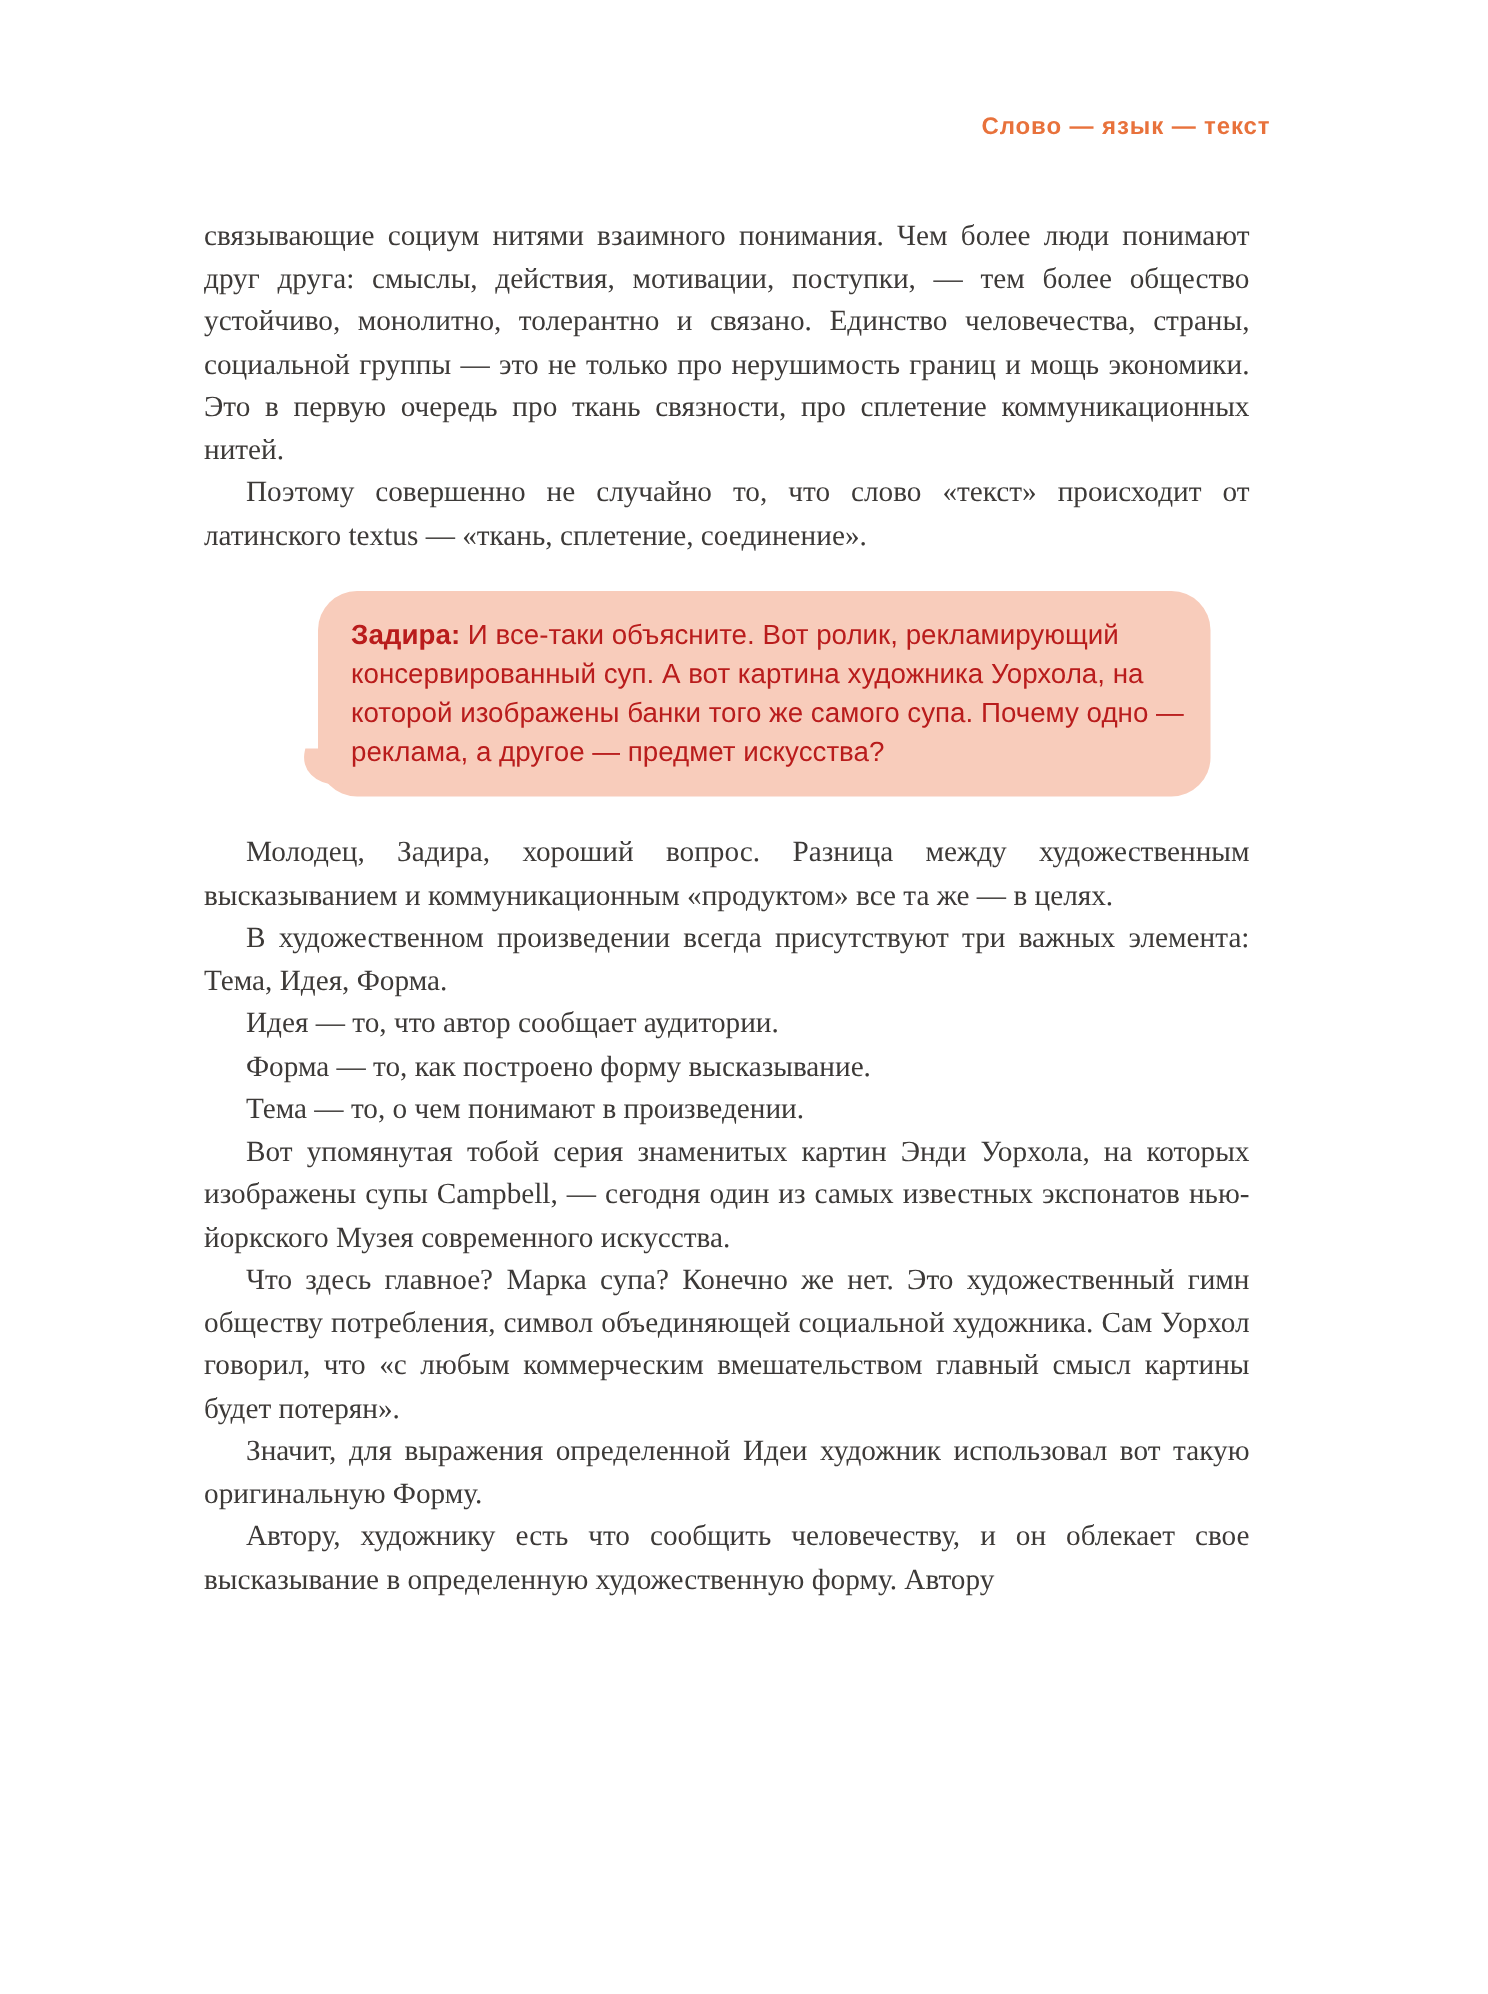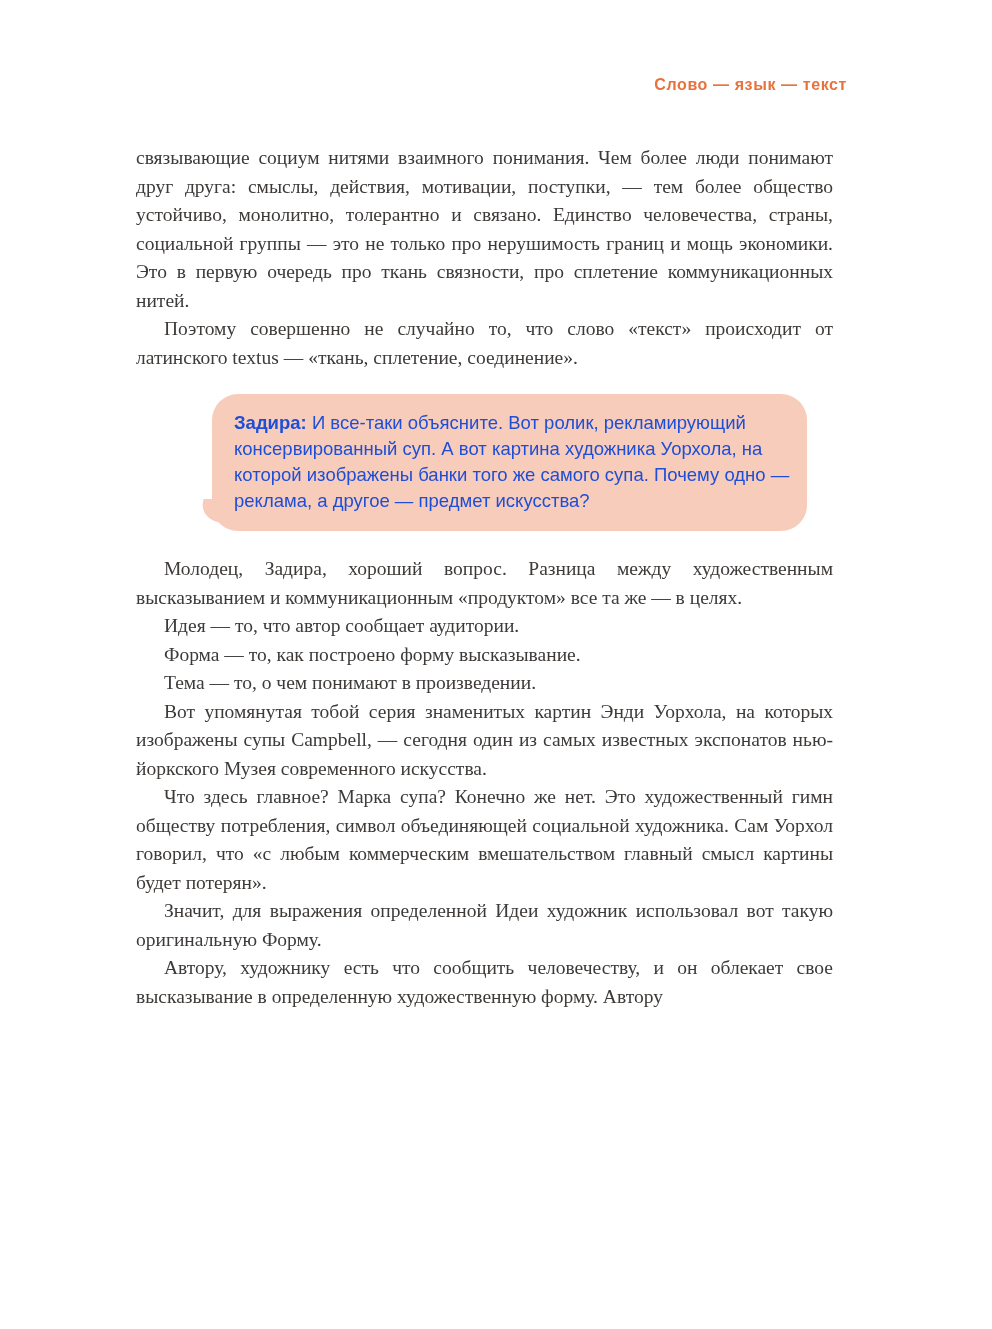--- a/index.html
+++ b/index.html
@@ -46,21 +46,21 @@
   }
   .bubble {
     position: relative;
     margin: 22px 26px 24px 76px;
     background: #f8ccbb;
     border-radius: 26px;
     padding: 16px 9px 17px 22px;
     font-family: "Liberation Sans", sans-serif;
     font-size: 18.5px;
     line-height: 26px;
-    color: #1d4ed8;
+    color: #b91c1c;
     text-align: left;
     text-indent: 0;
   }
   .bubble::before {
     content: "";
     position: absolute;
     left: -11px;
     bottom: 8px;
     width: 30px;
     height: 24px;
@@ -95,20 +95,21 @@
     <p class="para no-indent">связывающие социум нитями взаимного понимания. Чем более люди понимают друг друга: смыслы, действия, мотивации, поступки, — тем более общество устойчиво, монолитно, толерантно и связано. Единство человечества, страны, социальной группы — это не только про нерушимость границ и мощь экономики. Это в первую очередь про ткань связности, про сплетение коммуникационных нитей.</p>
 
     <p class="para">Поэтому совершенно не случайно то, что слово «текст» происходит от латинского textus — «ткань, сплетение, соединение».</p>
 
     <div class="bubble">
       <span class="speaker">Задира:</span>
       <span>И все-таки объясните. Вот ролик, рекламирующий консервированный суп. А вот картина художника Уорхола, на которой изображены банки того же самого супа. Почему одно — реклама, а другое — предмет искусства?</span>
     </div>
 
     <p class="para">Молодец, Задира, хороший вопрос. Разница между художественным высказыванием и коммуникационным «продуктом» все та же — в целях.</p>
+    <p class="para">В художественном произведении всегда присутствуют три важных элемента: Тема, Идея, Форма.</p>
     <p class="para">Идея — то, что автор сообщает аудитории.</p>
     <p class="para">Форма — то, как построено форму высказывание.</p>
     <p class="para">Тема — то, о чем понимают в произведении.</p>
     <p class="para">Вот упомянутая тобой серия знаменитых картин Энди Уорхола, на которых изображены супы Campbell, — сегодня один из самых известных экспонатов нью-йоркского Музея современного искусства.</p>
     <p class="para">Что здесь главное? Марка супа? Конечно же нет. Это художественный гимн обществу потребления, символ объединяющей социальной художника. Сам Уорхол говорил, что «с любым коммерческим вмешательством главный смысл картины будет потерян».</p>
     <p class="para">Значит, для выражения определенной Идеи художник использовал вот такую оригинальную Форму.</p>
     <p class="para">Автору, художнику есть что сообщить человечеству, и он облекает свое высказывание в определенную художественную форму. Автору</p>
 
   </div>
 

